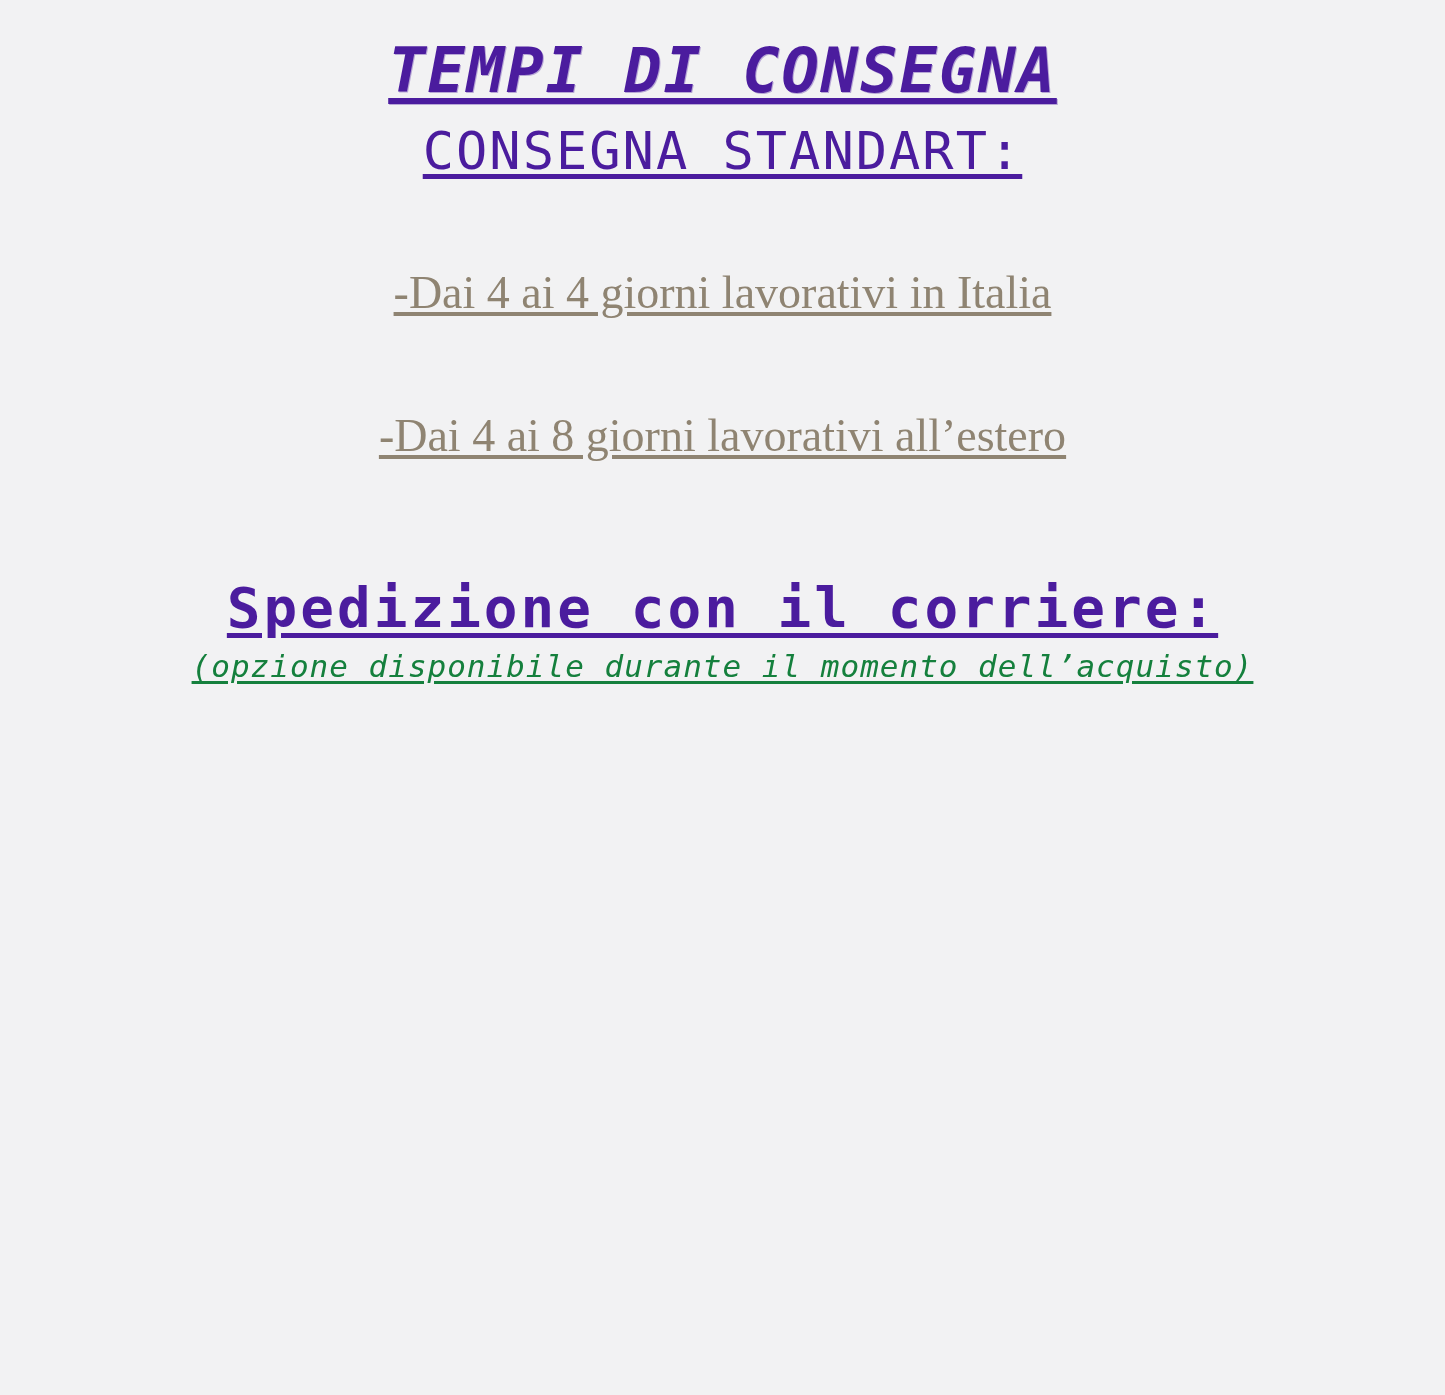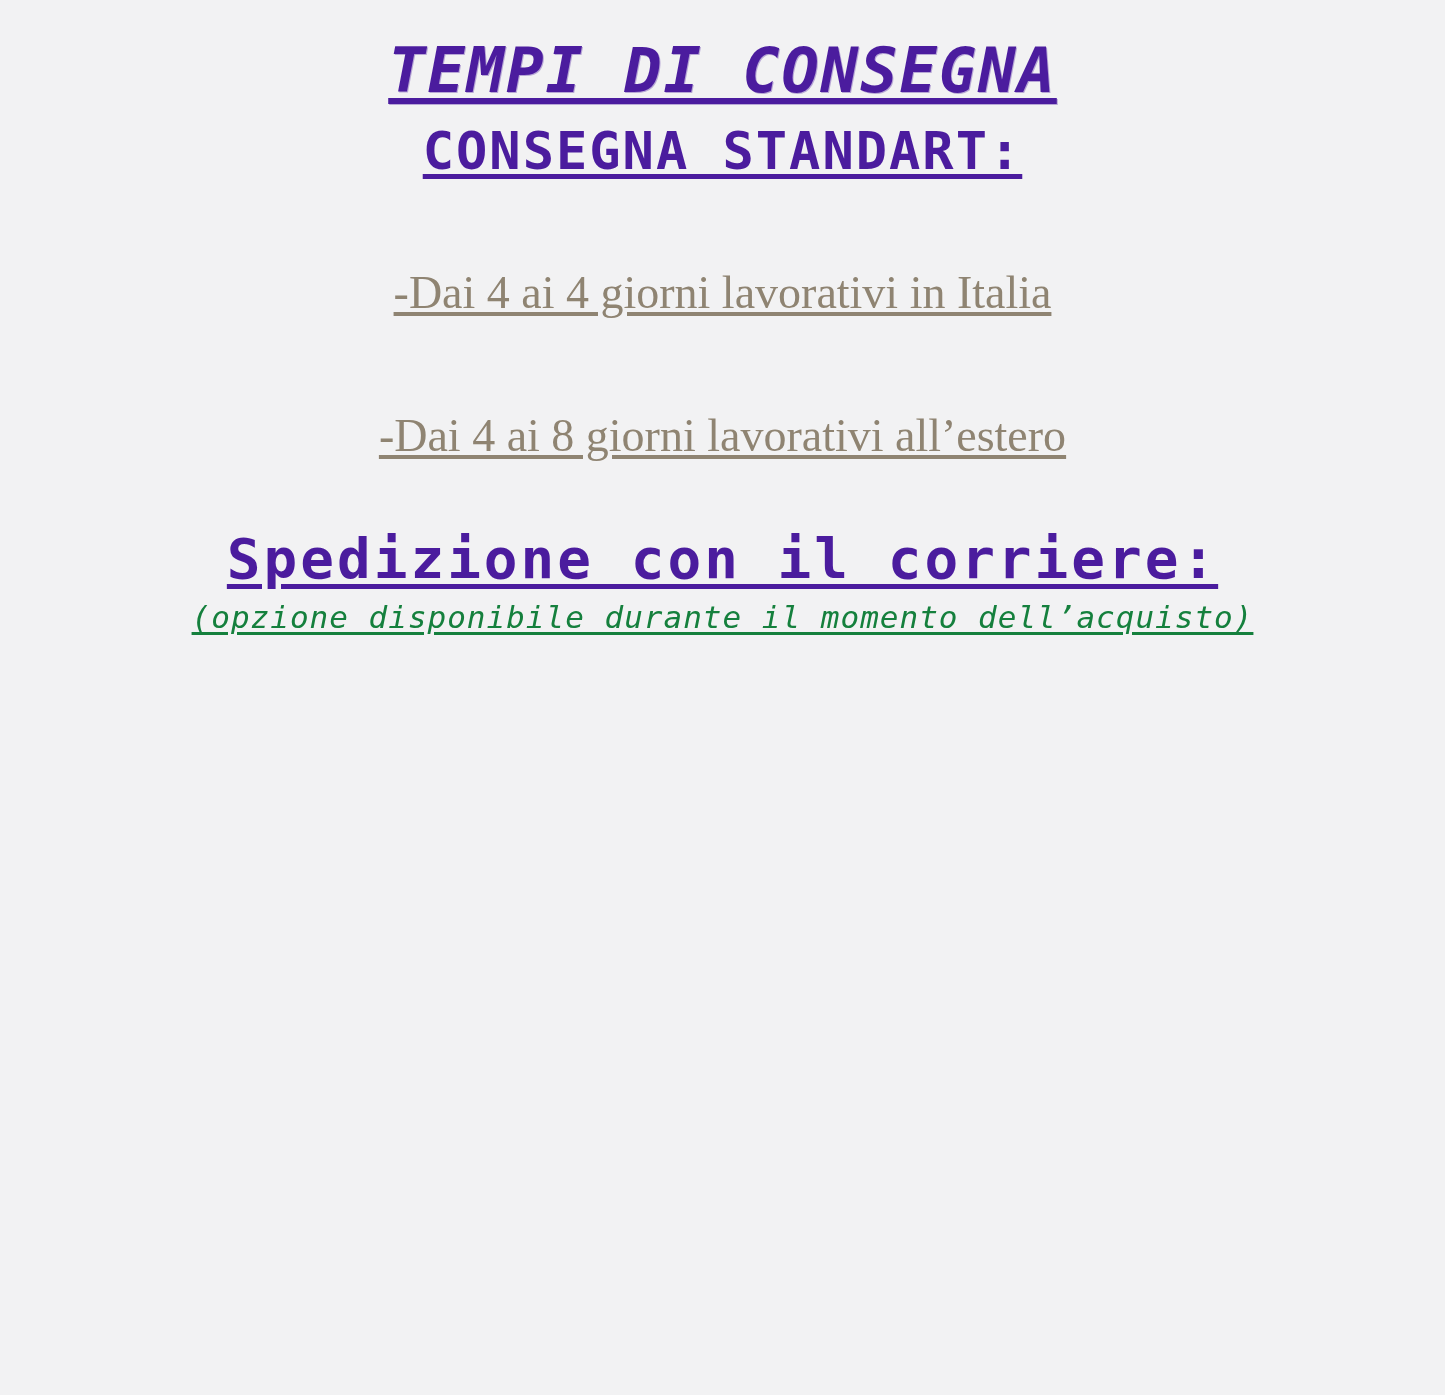--- a/index.html
+++ b/index.html
@@ -38,21 +38,21 @@
     text-underline-offset: 6px;
     text-shadow: 1px 1px 0 rgba(75,28,158,0.35);
     white-space: nowrap;
   }
 
   
   .sub-heading {
     margin: 18px 0 16px 0;
     text-align: center;
     font-family: "DejaVu Sans Mono", monospace;
-    font-weight: bold;
+    font-weight: normal;
     font-size: 52px;
     letter-spacing: 2px;
     color: #4b1c9e;
     text-decoration: underline;
     text-underline-offset: 5px;
     white-space: nowrap;
   }
 
   
   .std-lines {
@@ -67,21 +67,21 @@
     text-decoration: underline;
     text-underline-offset: 4px;
     white-space: nowrap;
   }
   .delivery-line.gap {
     margin-top: 88px;
   }
 
   
   .courier-block {
-    margin-top: 63px;
+    margin-top: 112px;
   }
   .courier-heading {
     margin: 0;
     text-align: center;
     font-family: "DejaVu Sans Mono", monospace;
     font-weight: bold;
     font-size: 56px;
     letter-spacing: 3px;
     color: #4b1c9e;
     text-decoration: underline;

